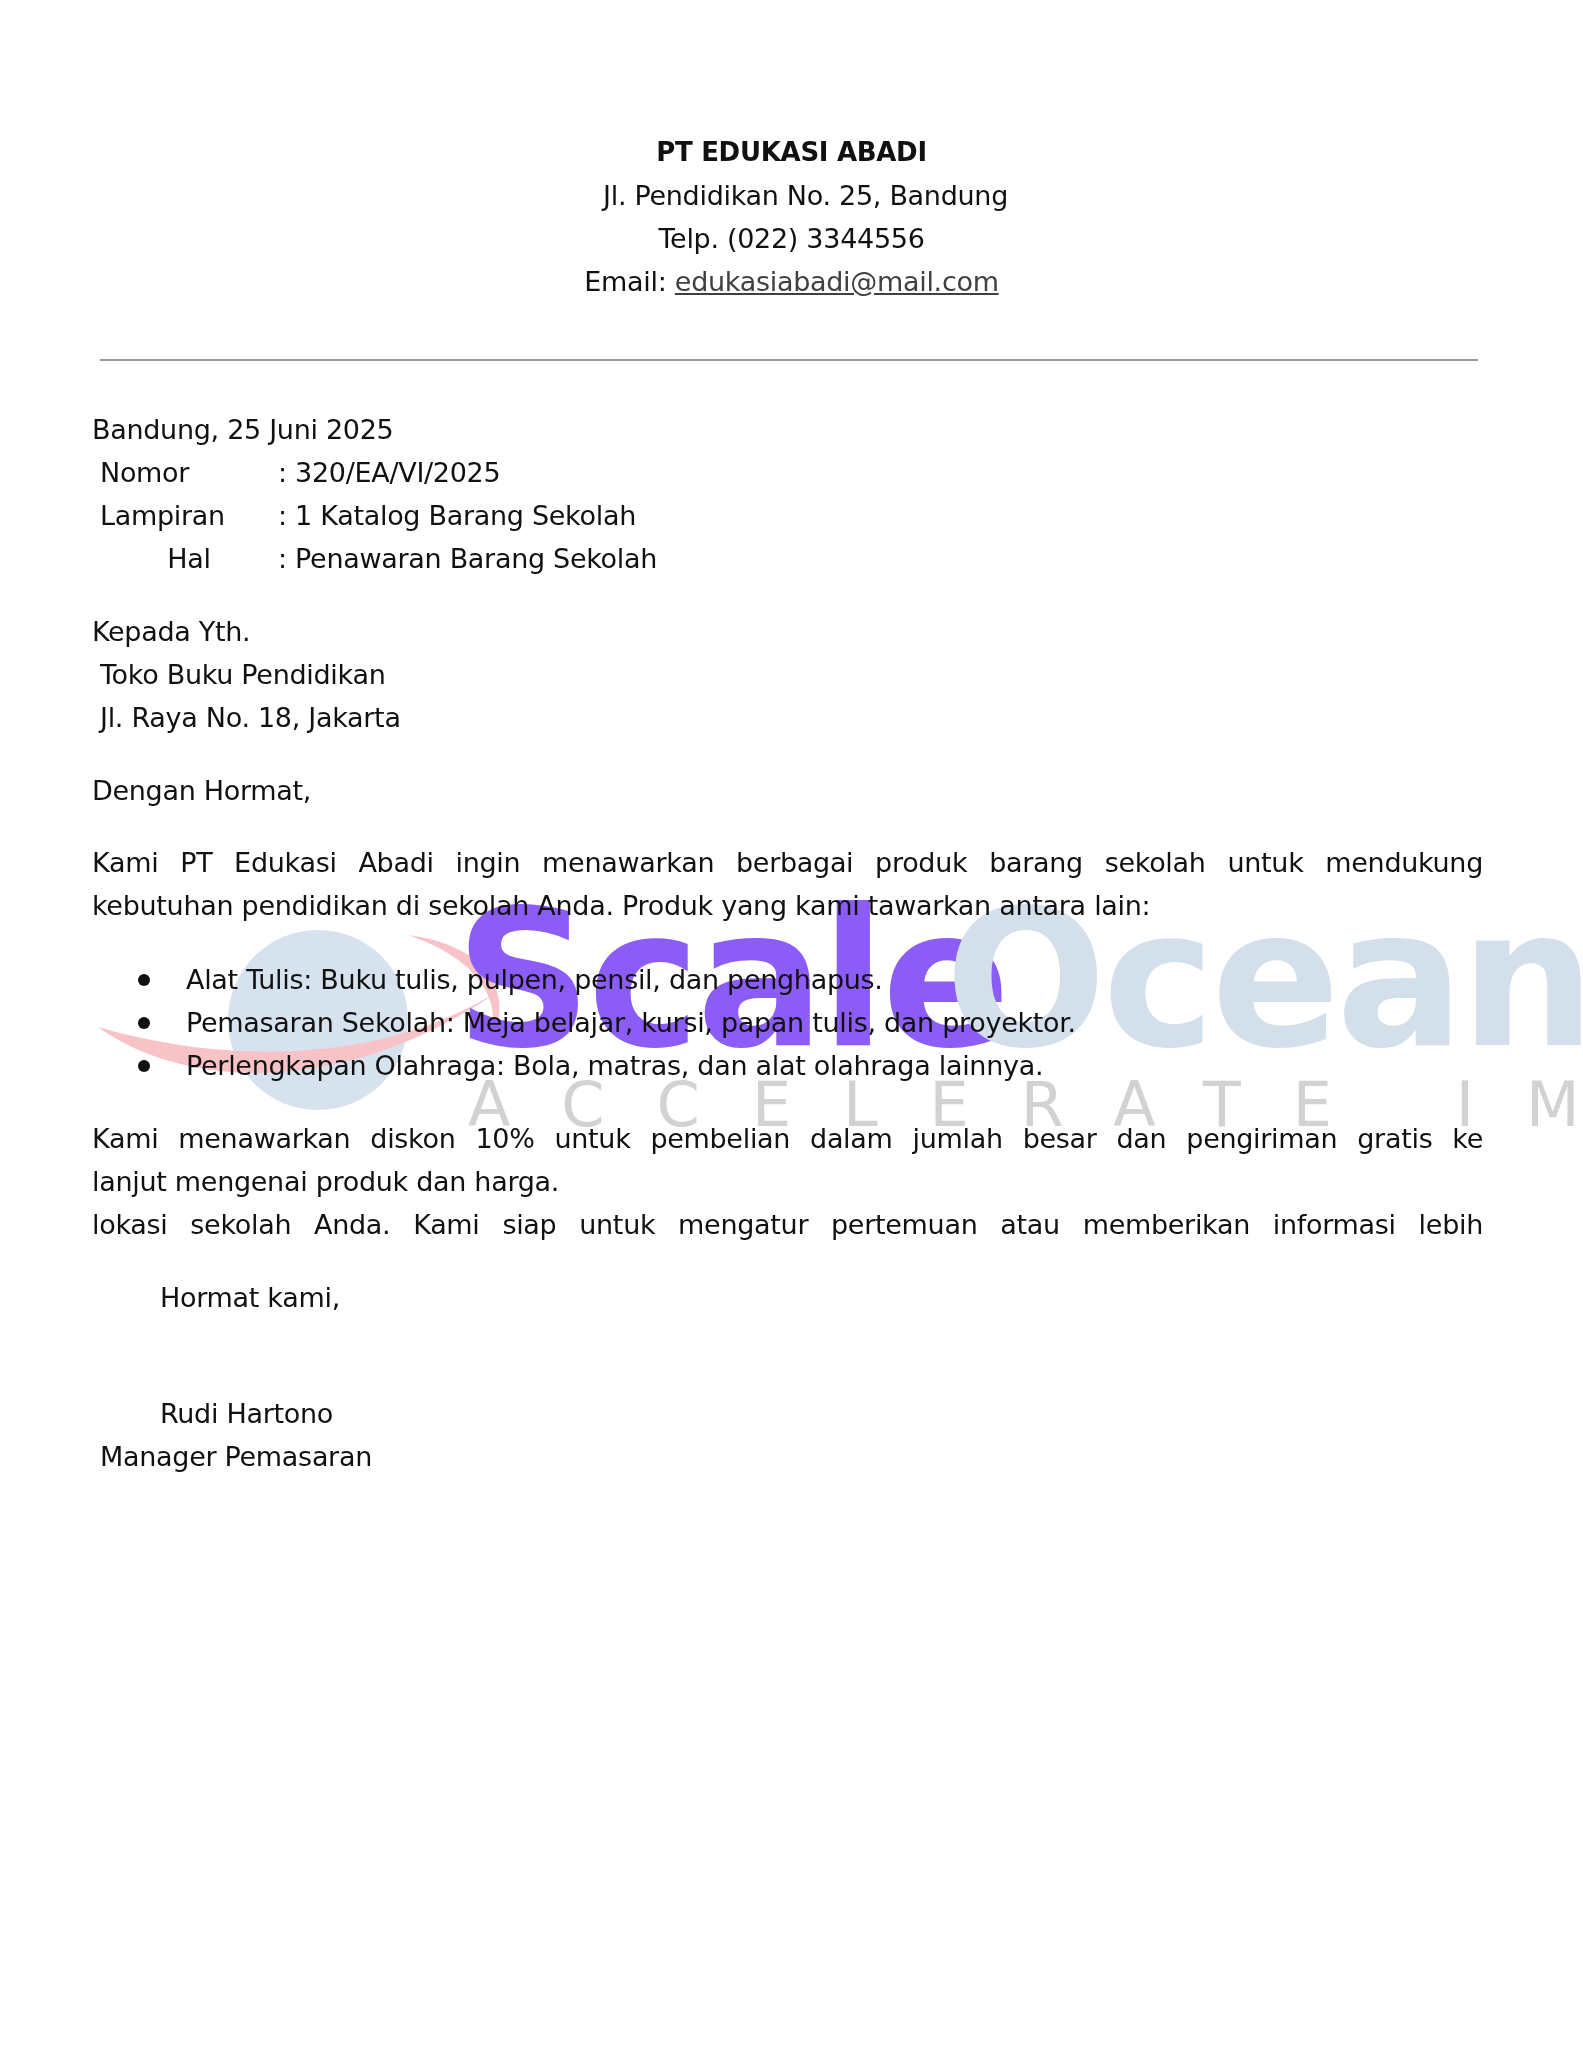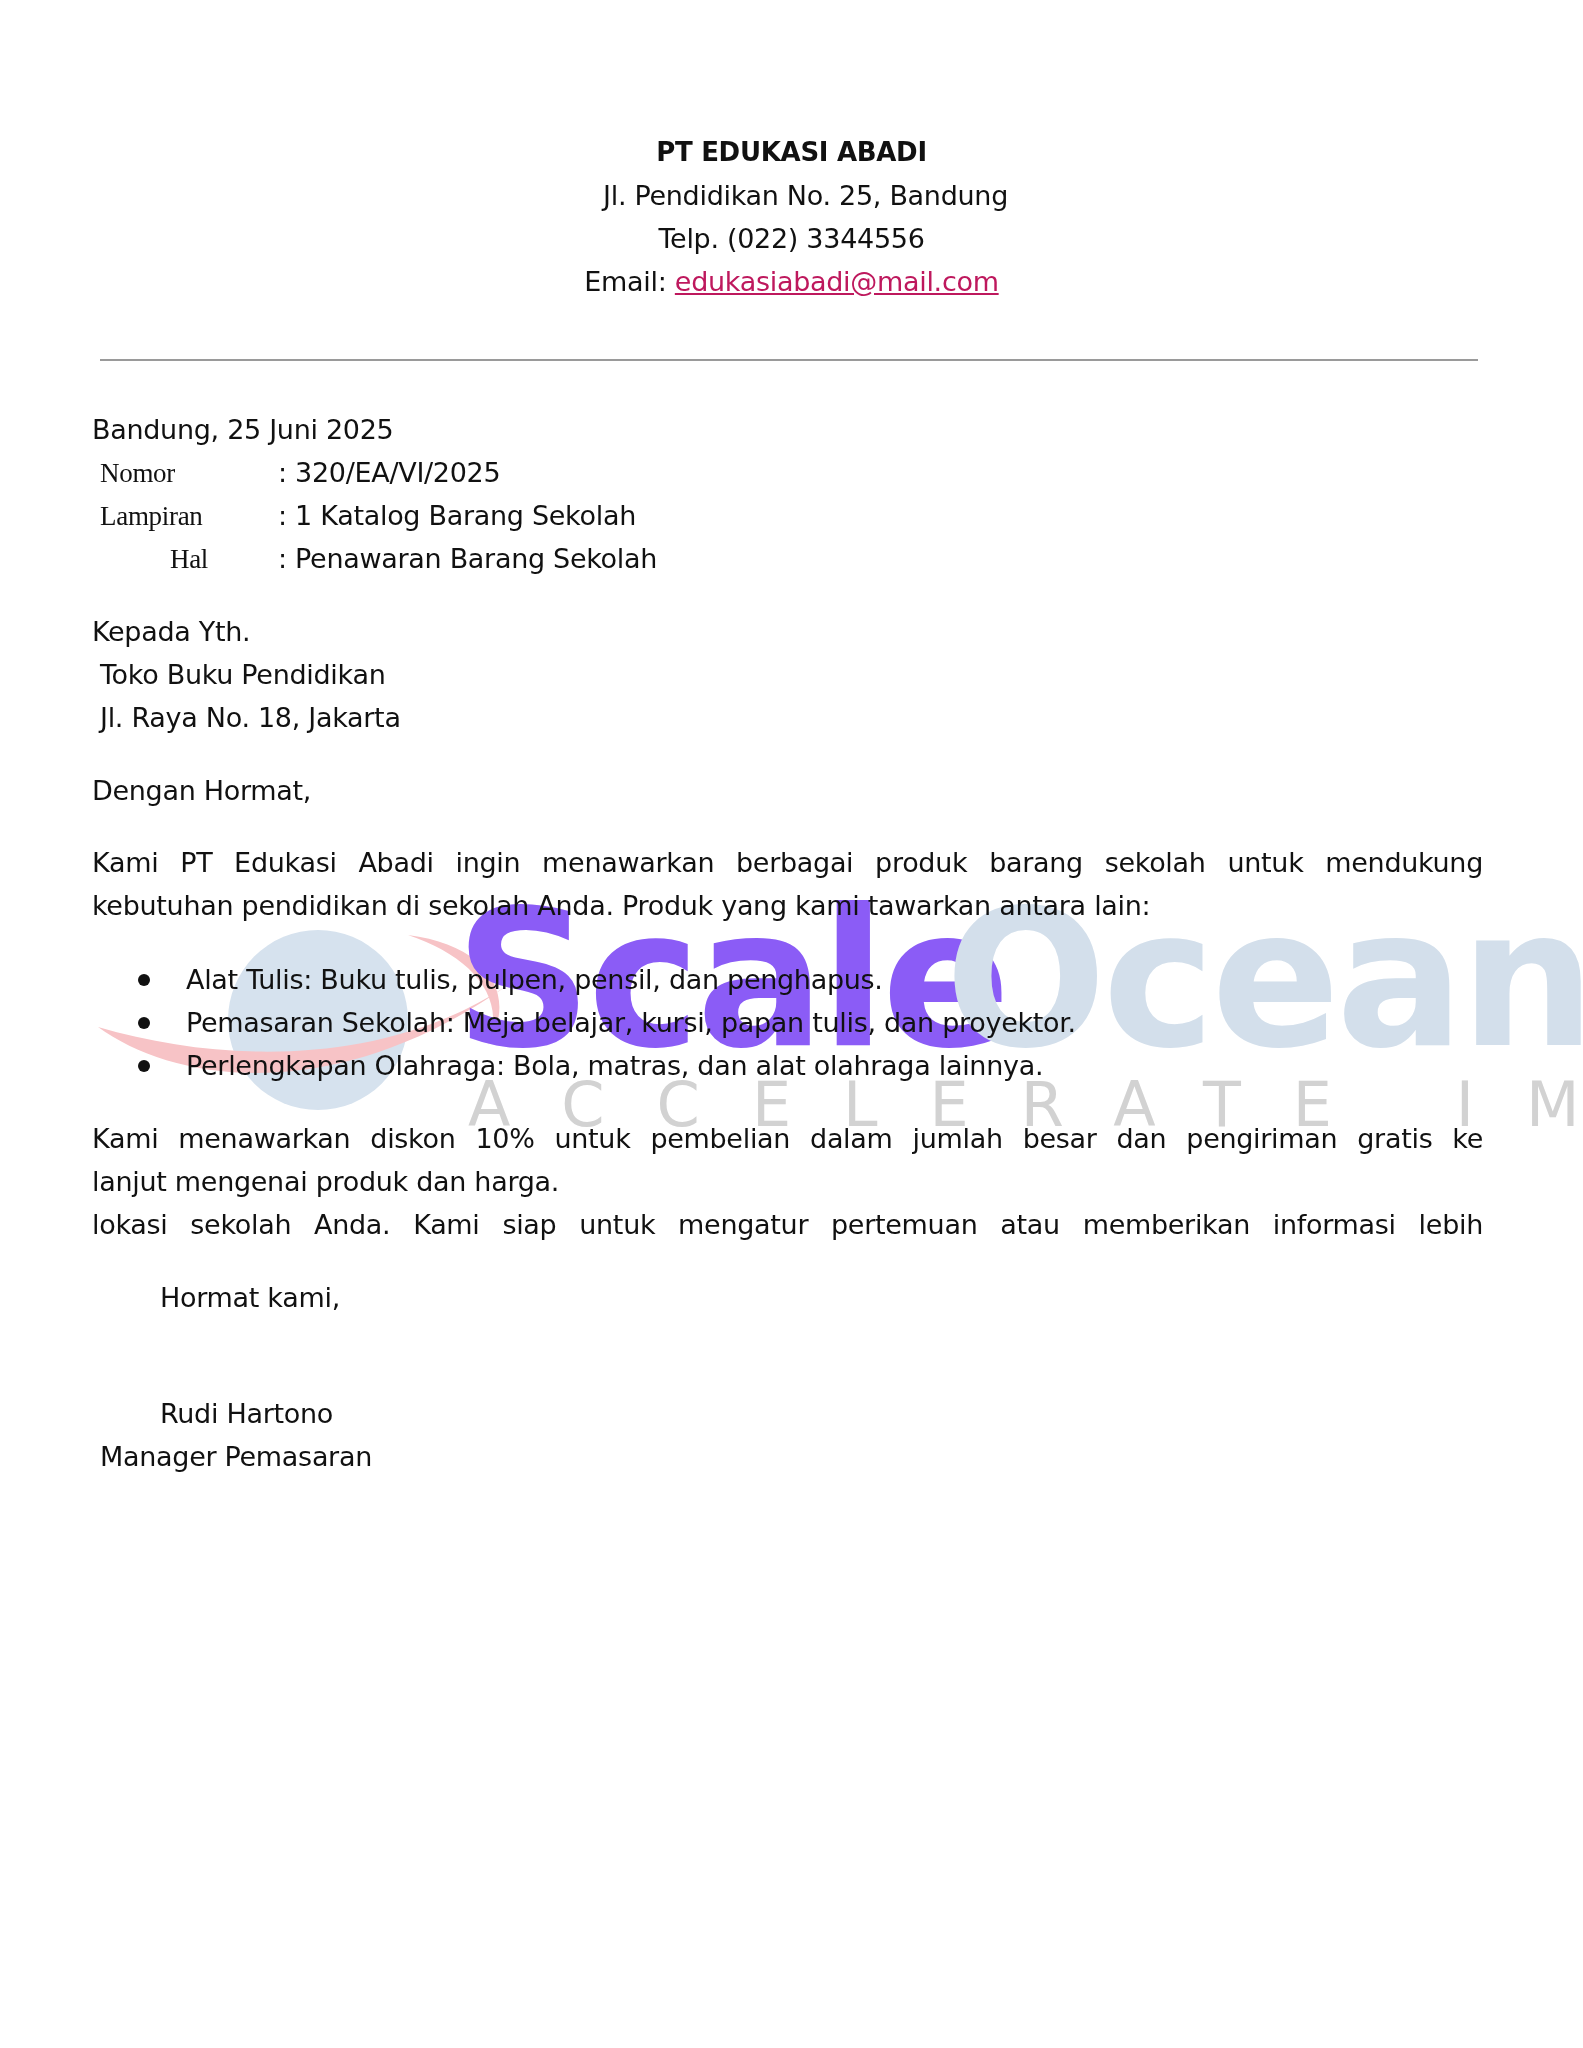--- a/index.html
+++ b/index.html
@@ -2,24 +2,24 @@
 <html><head>
 <meta charset="utf-8">
 <style>
   html, body { margin: 0; padding: 0; background: #ffffff; }
   body { width: 1583px; height: 2048px; position: relative; overflow: hidden;
          font-family: "DejaVu Sans", sans-serif; color: #111111; }
   .page { position: absolute; left: 0; top: 0; width: 1583px; height: 2048px; }
   .txt { position: absolute; font-size: 27px; line-height: 43px; white-space: nowrap; letter-spacing: -0.3px; }
   .center { left: 0; width: 1583px; text-align: center; }
   .title { font-weight: bold; font-size: 26px; }
-  .email-link { text-decoration: underline; color: #be185d; }
+  .email-link { text-decoration: underline; color: #404040; }
   .divider { position: absolute; left: 100px; width: 1378px; top: 359px; height: 0; border-top: 2px solid #9a9a9a; }
   .meta-row { position: absolute; left: 100px; font-size: 27px; line-height: 43px; white-space: nowrap; letter-spacing: -0.3px; }
-  .meta-label { display: inline-block; width: 178px; font-family: Liberation Serif, serif; }
+  .meta-label { display: inline-block; width: 178px; }
   .para { position: absolute; left: 92px; width: 1391px; font-size: 27px; line-height: 43px; text-align: justify; text-align-last: left; letter-spacing: -0.3px; }
   .para .line { display: block; text-align: justify; text-align-last: justify; white-space: normal; }
   .para .line.last { text-align-last: left; }
   ul.bullets { position: absolute; left: 0; top: 0; margin: 0; padding: 0; list-style: none; }
   .bullet-item { position: absolute; left: 140px; font-size: 27px; line-height: 43px; white-space: nowrap; letter-spacing: -0.3px; }
   .bullet-dot { position: absolute; left: -2px; top: 16px; width: 12px; height: 12px; border-radius: 50%; background: #111111; }
   .bullet-text { position: absolute; left: 46px; top: 0; }
   
   .wm { position: absolute; pointer-events: none; }
   .wm-swoosh { left: 88px; top: 915px; width: 520px; height: 200px; }

